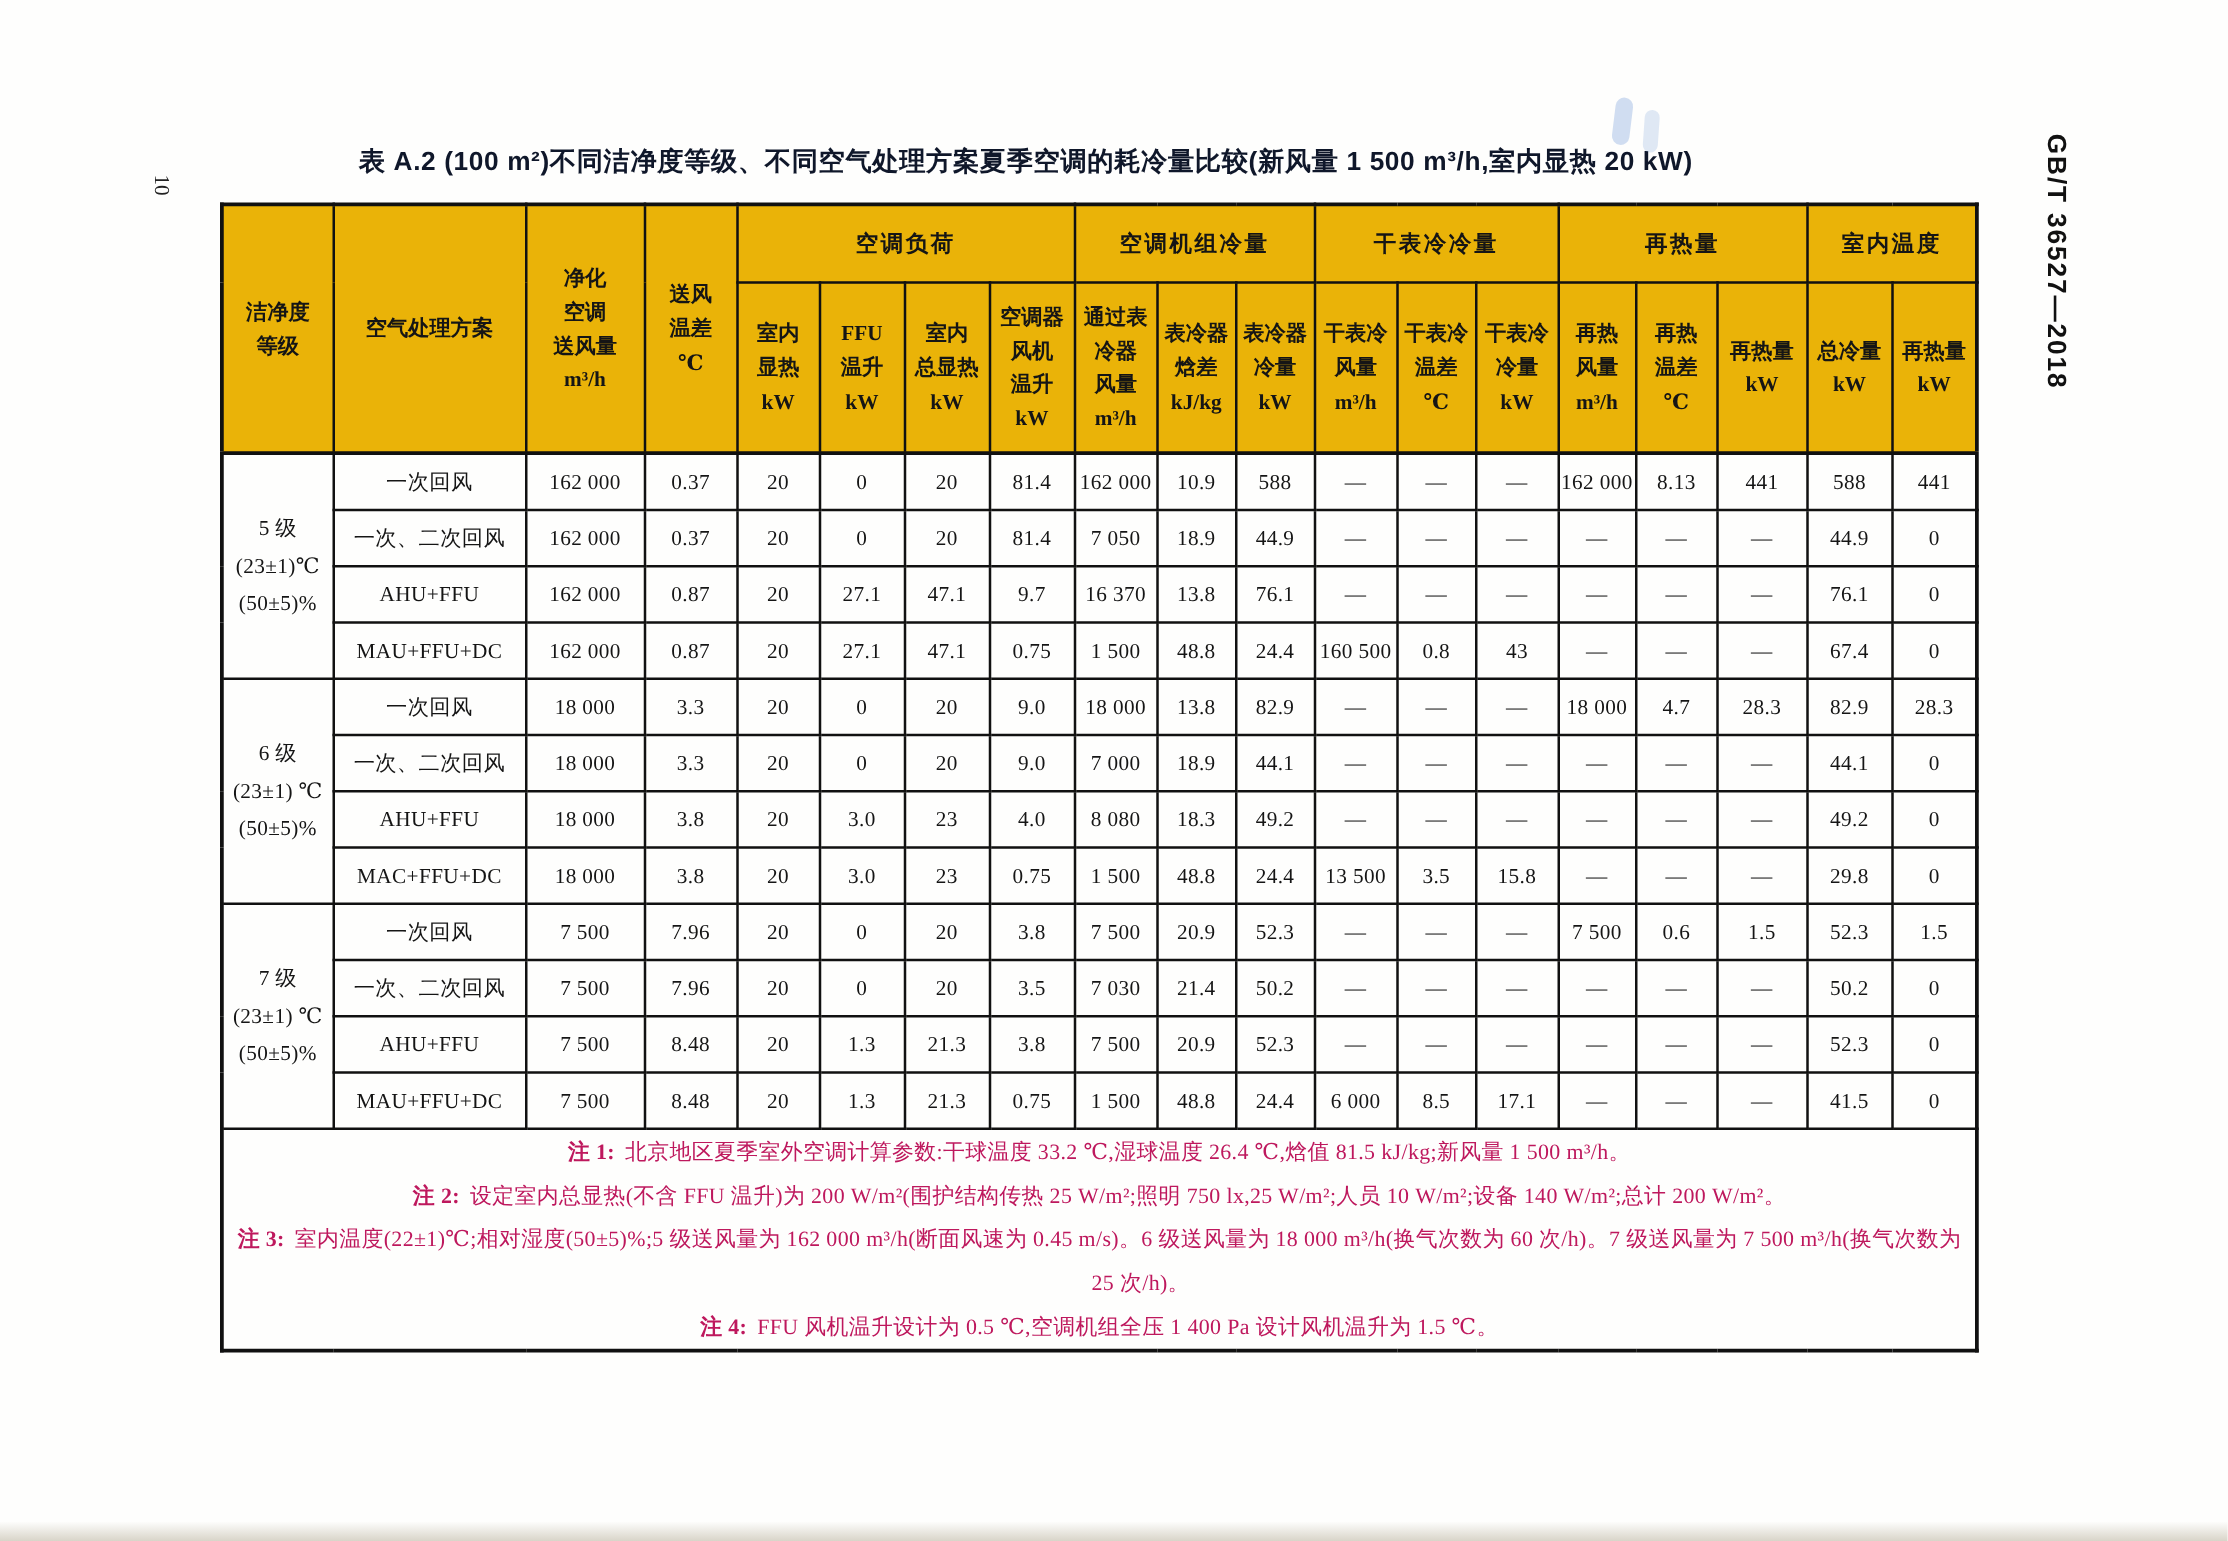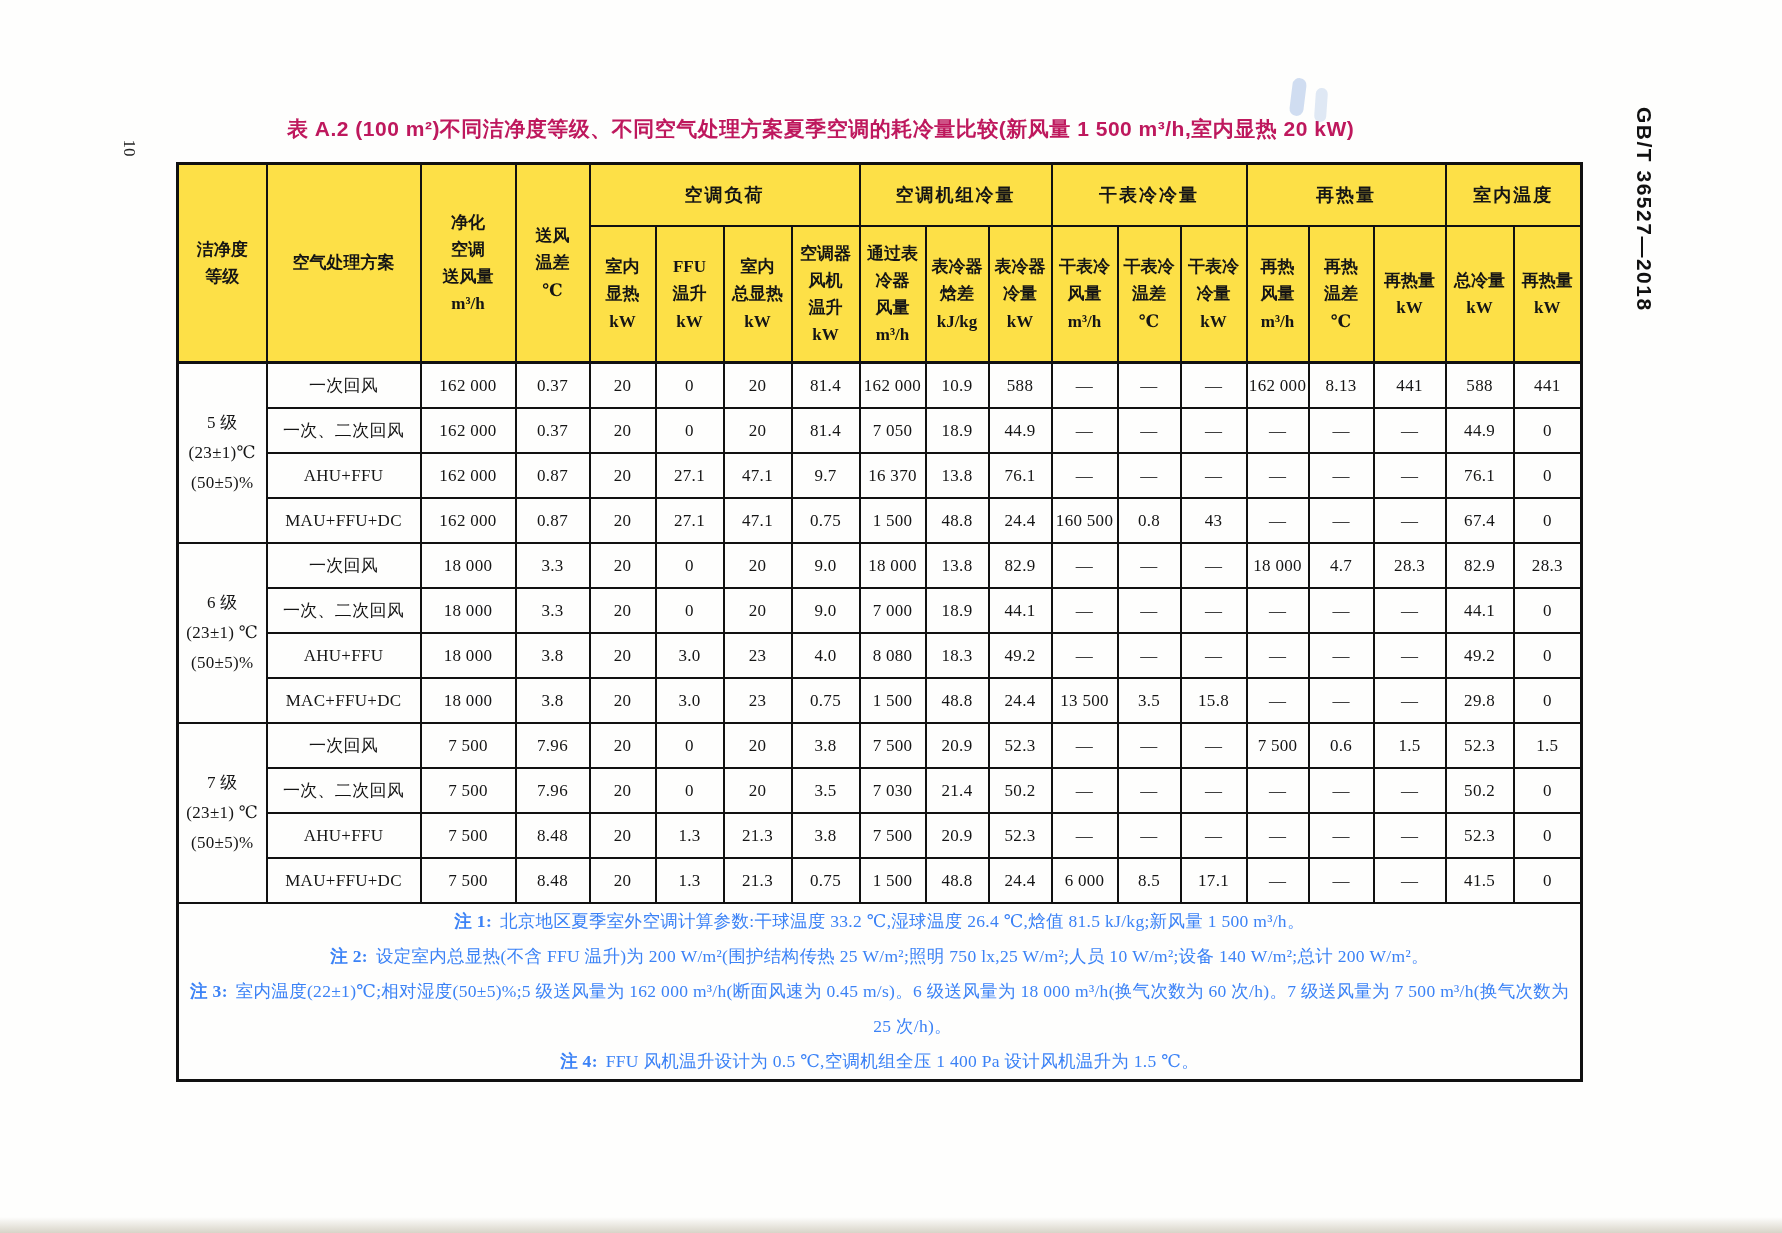--- a/index.html
+++ b/index.html
@@ -14,47 +14,47 @@
   }
   .standard-code{
     position:absolute;left:1656px;top:107px;white-space:nowrap;
     font-family:"Liberation Sans","DejaVu Sans",sans-serif;
     font-weight:bold;font-size:21px;letter-spacing:1.5px;
     transform:rotate(90deg);transform-origin:left top;color:#111;
   }
   .doc-title{
     position:absolute;left:287px;top:115px;white-space:nowrap;
     font-family:"Liberation Sans","DejaVu Sans",sans-serif;
-    font-weight:bold;font-size:21px;color:#be185d;letter-spacing:.5px;
+    font-weight:bold;font-size:21px;color:#0f172a;letter-spacing:.5px;
   }
   table.main{
     position:absolute;left:176px;top:162px;width:1404px;
     border-collapse:collapse;table-layout:fixed;
   }
   table.main,table.main th,table.main td{border:2px solid #111;}
   table.main{border-width:3px;}
   thead tr.grp-row th{height:56px;}
   thead tr.sub-row th{height:130px;}
   table.main th{
     font-weight:bold;font-size:17px;text-align:center;vertical-align:middle;
-    white-space:pre-line;line-height:1.6;padding:2px 1px;background:#fde047;
+    white-space:pre-line;line-height:1.6;padding:2px 1px;background:#eab308;
   }
   table.main th.grp{font-size:18px;letter-spacing:2px;}
   thead{border-bottom:3px solid #111;}
   table.main td{
     height:43px;text-align:center;vertical-align:middle;
     font-size:17px;padding:0 1px;letter-spacing:.3px;
   }
   td.level-cell{white-space:pre-line;line-height:1.75;font-size:17px;}
   td.scheme-cell{font-size:17.5px;letter-spacing:.2px;}
   td.notes-cell{
     height:188px;vertical-align:top;text-align:left;
     padding:14px 26px 10px 30px;line-height:35px;
   }
-  .note{font-size:17.5px;padding-left:66px;text-indent:-66px;color:#3b82f6;}
+  .note{font-size:17.5px;padding-left:66px;text-indent:-66px;color:#be185d;}
   .note-label{font-weight:bold;margin-right:8px;}
   .wm{position:absolute;border-radius:8px;}
   .wm1{left:1291px;top:78px;width:14px;height:38px;background:rgba(140,172,222,.40);transform:rotate(7deg);}
   .wm2{left:1315px;top:88px;width:12px;height:34px;background:rgba(152,182,226,.30);transform:rotate(4deg);}
   .page-bottom{
     position:absolute;left:0;bottom:0;width:100%;height:16px;
     background:linear-gradient(to bottom,rgba(216,212,200,0),#d8d4c8);
   }
 </style>
 </head>

